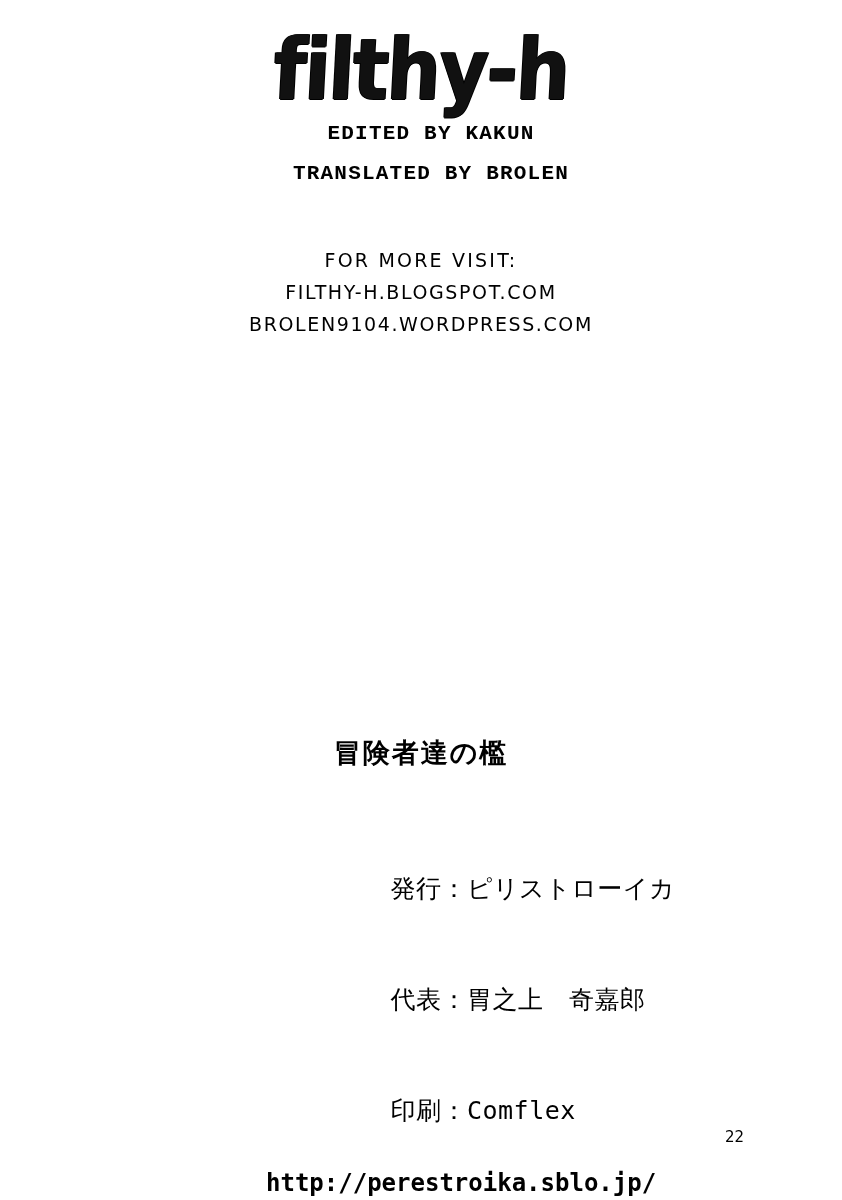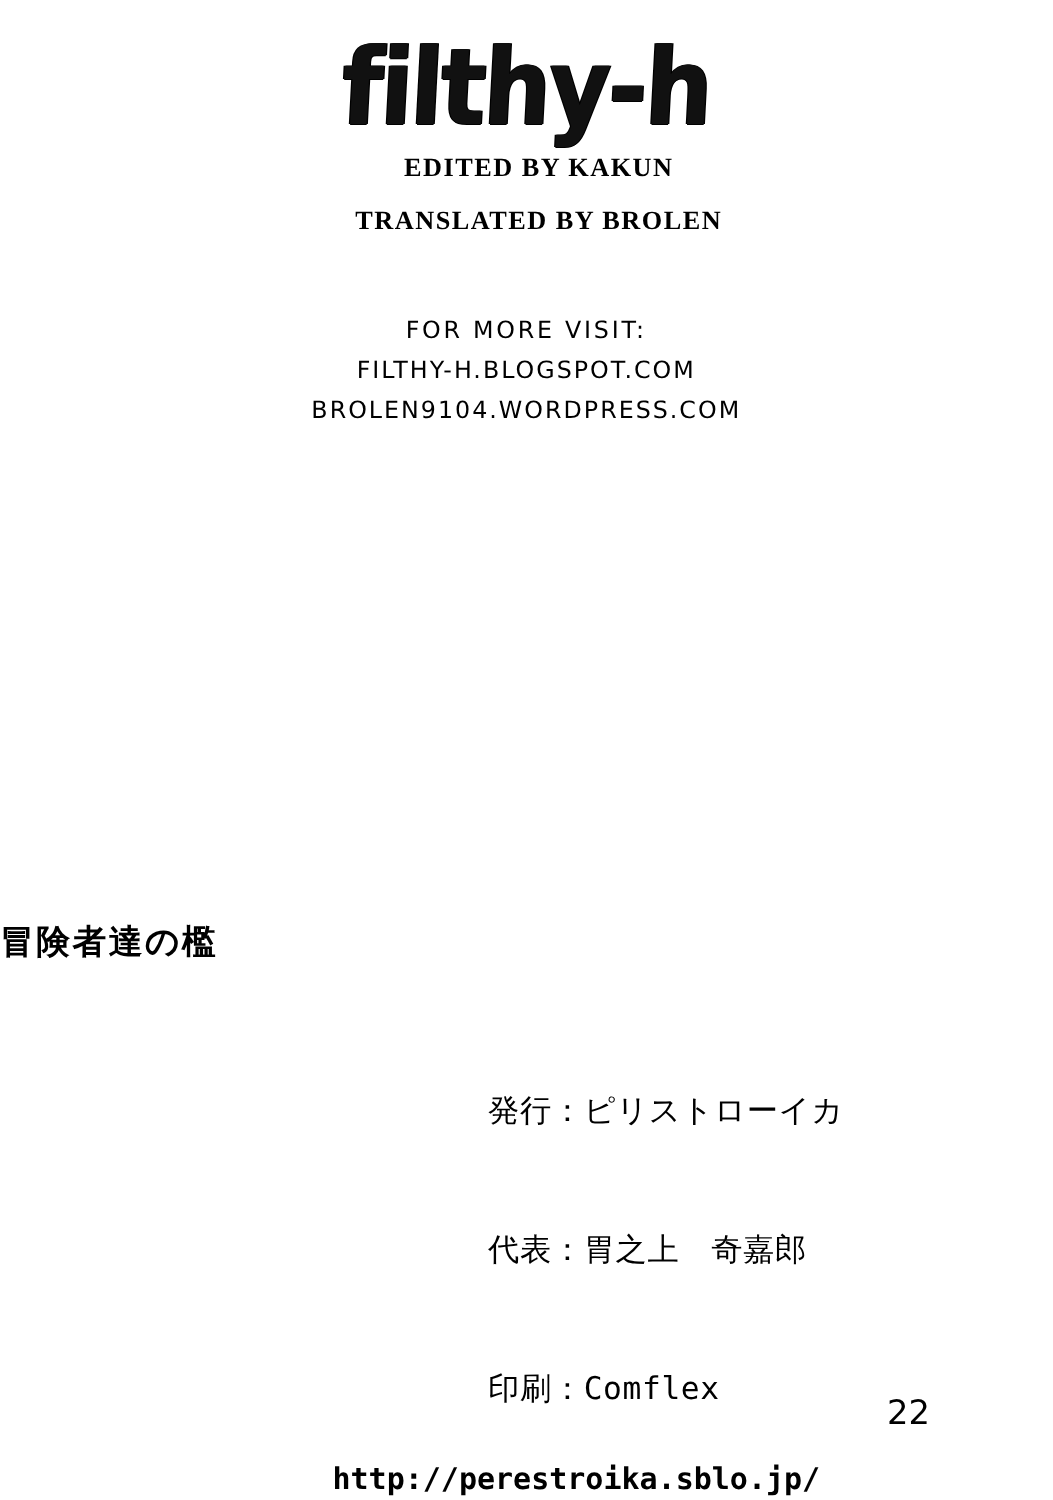--- a/index.html
+++ b/index.html
@@ -37,21 +37,21 @@
     font-size: 76px;
     line-height: 0.95;
     letter-spacing: -2px;
     color: #111111;
     transform: skewX(-3deg) scaleY(1.12);
     text-shadow: 1px 0 0 #000, -1px 0 0 #000, 0 1px 0 #000;
     margin: 0 0 4px 0;
   }
 
   .credit-line {
-    font-family: Liberation Serif, serif;
+    font-family: Liberation Mono, monospace;
     font-weight: bold;
     font-size: 21px;
     letter-spacing: 1.2px;
     margin: 16px 0 0 0;
     padding-left: 20px;
   }
   .credit-line.second { margin-top: 17px; }
 
   .visit-label {
     font-family: "DejaVu Sans", sans-serif;
@@ -68,20 +68,21 @@
 
   
   .colophon {
     position: absolute;
     top: 735px;
     left: 0;
     width: 842px;
   }
 
   .work-title {
+    text-align: center;
     font-family: "DejaVu Sans", sans-serif;
     font-weight: bold;
     font-size: 27px;
     letter-spacing: 2px;
     margin: 0;
   }
 
   .imprint {
     margin: 62px 0 0 266px;
     font-family: "DejaVu Sans Mono", monospace;
@@ -97,21 +98,21 @@
     font-size: 24px;
     letter-spacing: 0px;
     font-weight: bold;
   }
 
   .page-number {
     position: absolute;
     right: 98px;
     bottom: 54px;
     font-family: "DejaVu Sans", sans-serif;
-    font-size: 27px;
+    font-size: 15px;
   }
 </style>
 </head>
 <body>
 
 <div class="page">
 
   <div class="credits">
     <div class="logo">filthy-h</div>
     <div class="credit-line">EDITED BY KAKUN</div>

